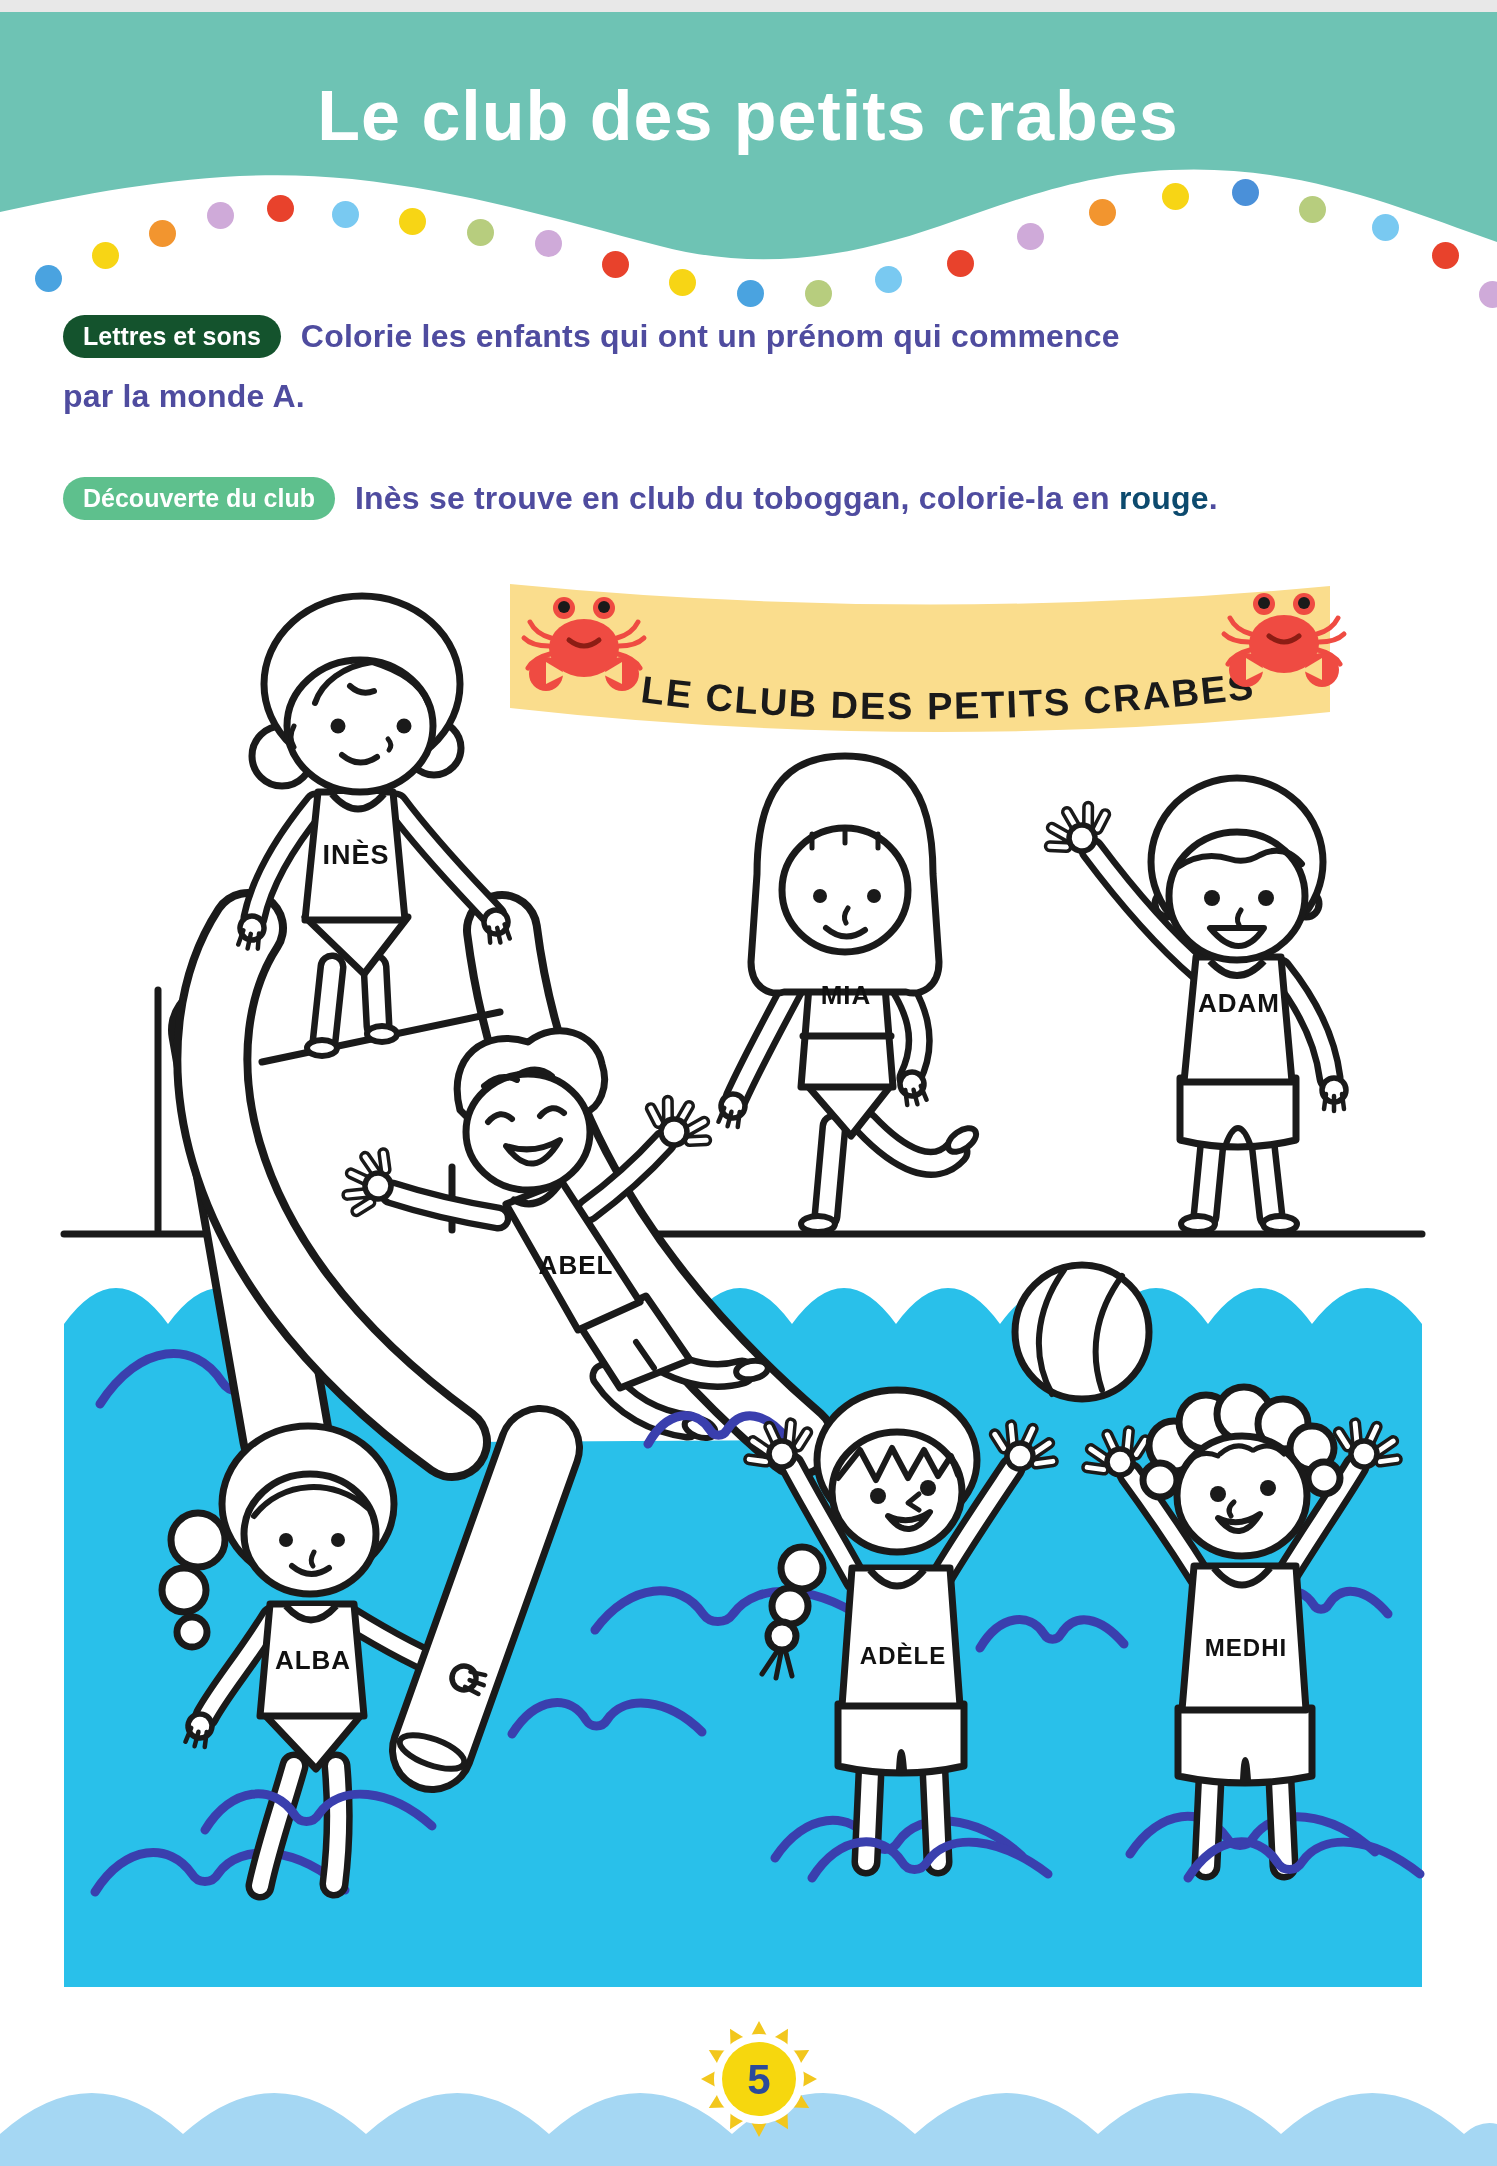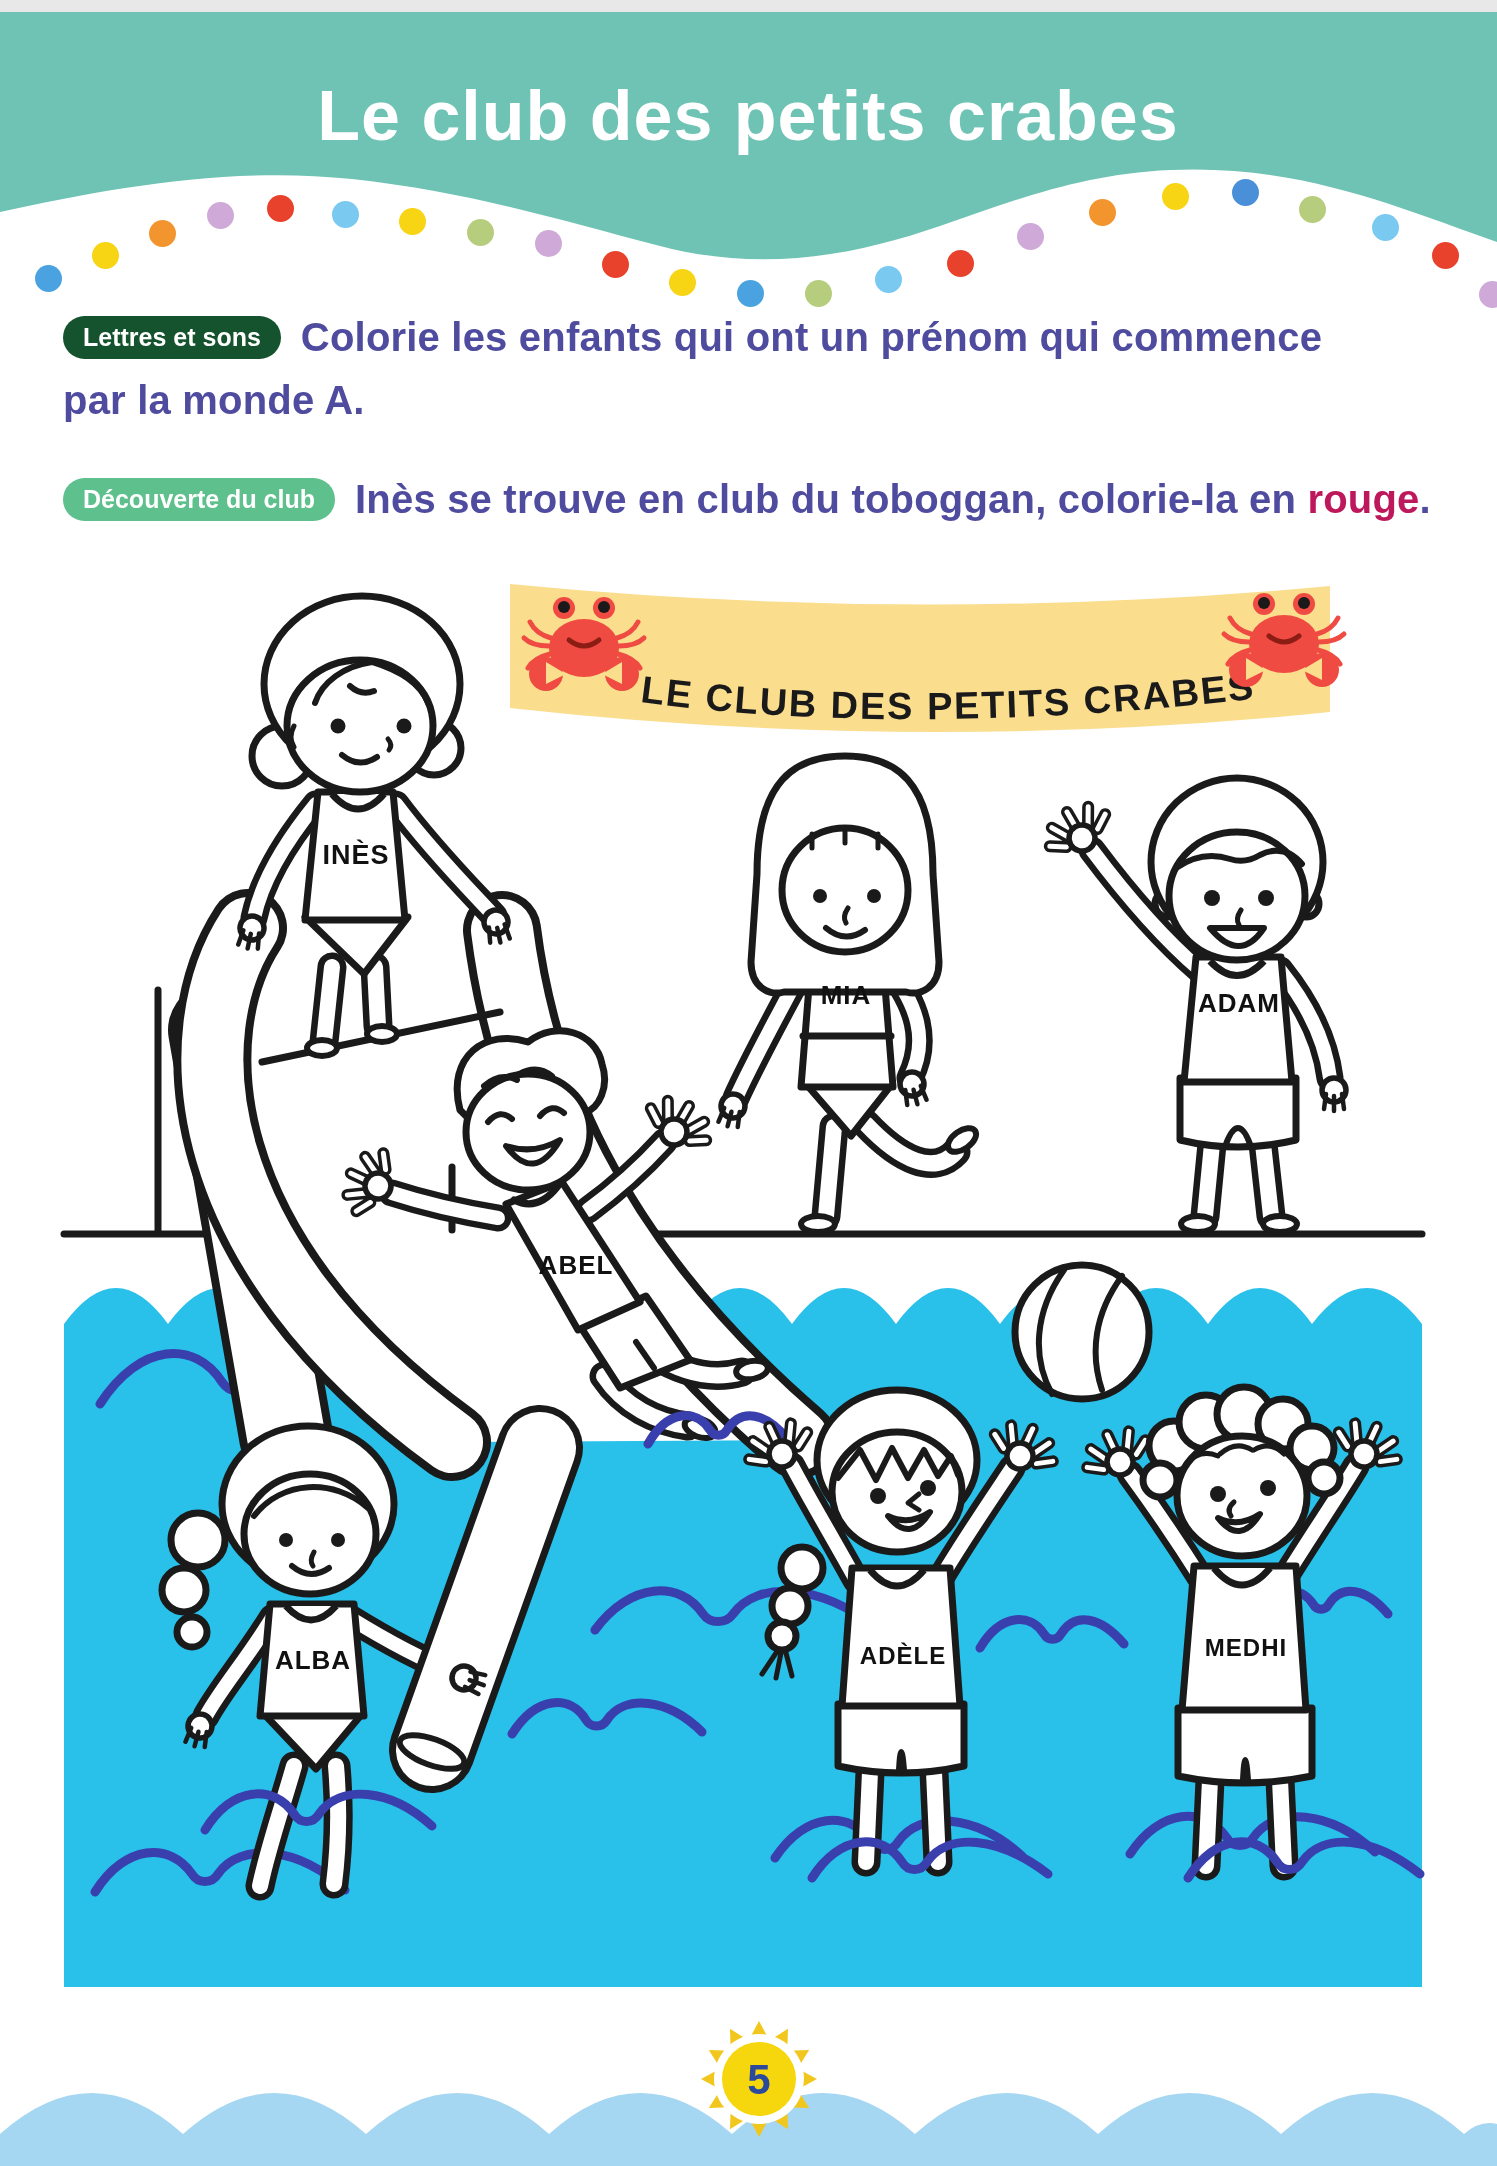--- a/index.html
+++ b/index.html
@@ -17,22 +17,22 @@
   .page-title { font-family:"Liberation Sans",sans-serif; font-weight:700; font-size:70px; letter-spacing:1px; fill:#ffffff; text-anchor:middle; }
 
   
   .dot { position:absolute; width:27px; height:27px; border-radius:50%; }
 
   
   .instr { position:absolute; left:63px; display:flex; align-items:center; gap:20px; }
   .badge { color:#fff; font-weight:700; font-size:25px; padding:7px 20px; border-radius:26px; white-space:nowrap; }
   .badge.purple { background:#14532d; }
   .badge.green  { background:#5ec08d; }
-  .itext { font-weight:700; font-size:40px; color:#4f4c9f; white-space:nowrap; letter-spacing:0.2px; }
-  .itext .hl { color:#be185d; }
+  .itext { font-weight:700; font-size:32px; color:#4f4c9f; white-space:nowrap; letter-spacing:0.2px; }
+  .itext .hl { color:#0c4a6e; }
   #instr-line2 { position:absolute; left:63px; top:366px; }
 
   
   .o7 { fill:#fff; stroke:#1a1a1a; stroke-width:7; stroke-linejoin:round; }
   .o6 { fill:#fff; stroke:#1a1a1a; stroke-width:6; stroke-linejoin:round; }
   .s7 { fill:none; stroke:#1a1a1a; stroke-width:7; stroke-linecap:round; stroke-linejoin:round; }
   .s6 { fill:none; stroke:#1a1a1a; stroke-width:6; stroke-linecap:round; stroke-linejoin:round; }
   .s5 { fill:none; stroke:#1a1a1a; stroke-width:5; stroke-linecap:round; stroke-linejoin:round; }
   .ab { fill:none; stroke:#1a1a1a; stroke-width:27; stroke-linecap:round; }
   .aw { fill:none; stroke:#fff;     stroke-width:14; stroke-linecap:round; }

